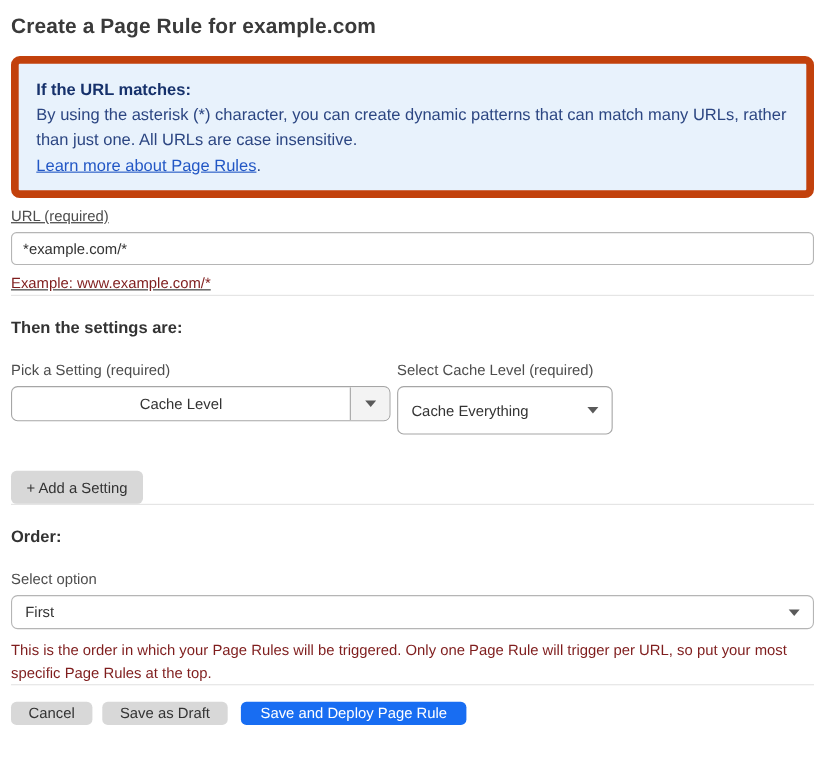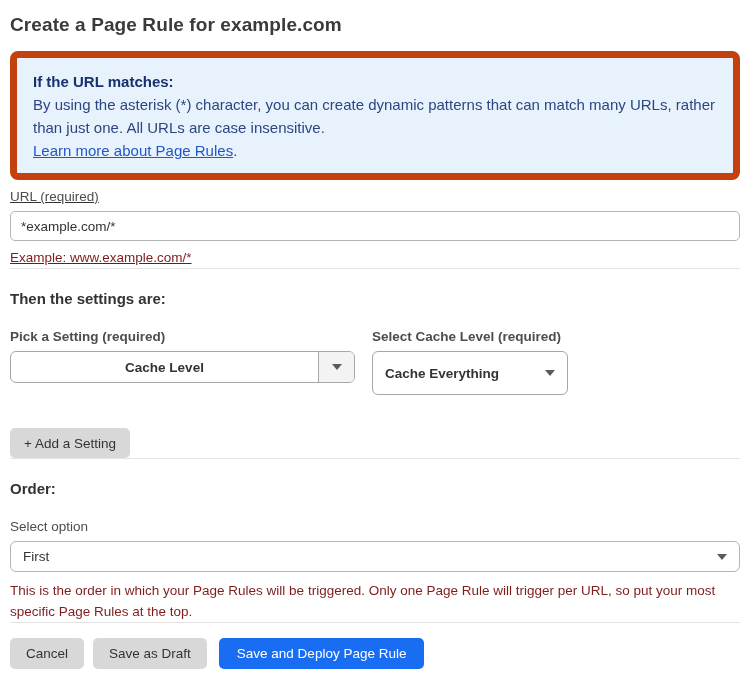--- a/index.html
+++ b/index.html
@@ -76,23 +76,22 @@
 
   h2.section-heading {
     font-size: 15px;
     font-weight: 700;
     color: #333333;
     margin-top: 21px;
   }
 
   .settings-row {
     display: flex;
-    gap: 17px;
+    gap: 6px;
     margin-top: 22px;
-    font-weight: bold;
   }
   .settings-col-1 { width: 345px; }
   .settings-col-2 { width: 196px; }
 
   .combo {
     display: flex;
     align-items: center;
     height: 32px;
     border: 1px solid #a6a6a6;
     border-radius: 6px;
@@ -142,21 +141,21 @@
     border-top: 6px solid #5a5a5a;
     display: inline-block;
   }
 
   button.btn {
     font-family: inherit;
     font-size: 13.5px;
     border: none;
     border-radius: 5px;
     padding: 0 16px;
-    height: 31px;
+    height: 21px;
     cursor: pointer;
     color: #333333;
     background: #d8d8d8;
   }
   button.btn-add {
     margin-top: 33px;
     height: 30px;
     padding: 0 14px;
     background: #d8d8d8;
   }

